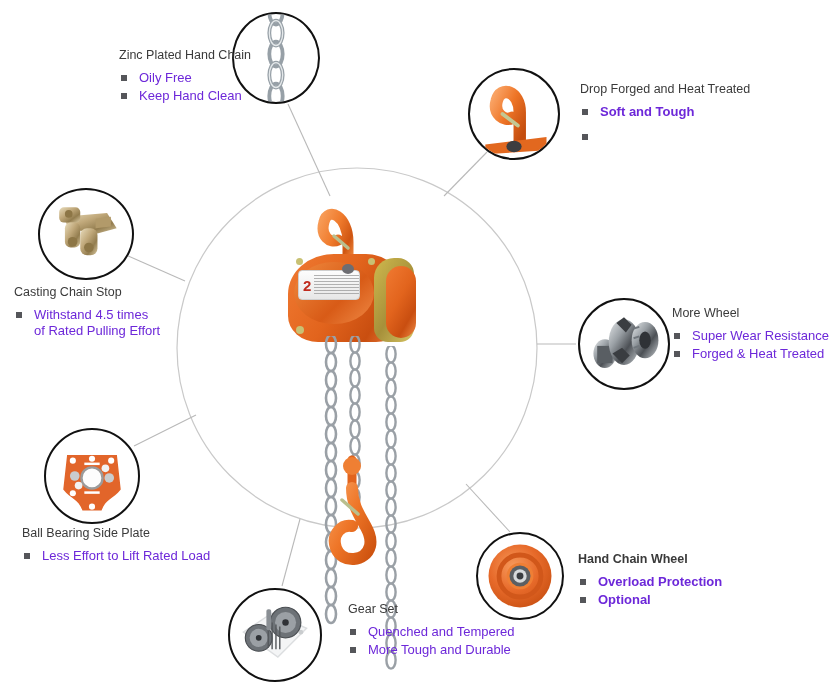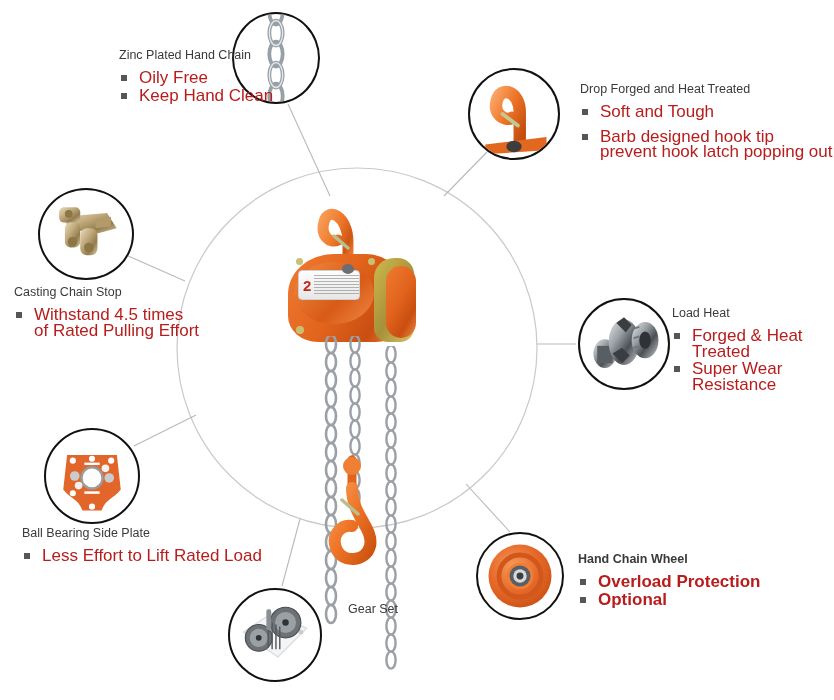--- a/index.html
+++ b/index.html
@@ -19,36 +19,36 @@
   .callout .title {
     font-size: 12.5px;
     color: #3a3a3a;
     line-height: 15px;
     white-space: nowrap;
     margin-bottom: 7px;
   }
   .callout ul { list-style: none; }
   .callout li {
     position: relative;
-    font-size: 17px;
-    color: #b91c1c;
+    font-size: 13px;
+    color: #6d28d9;
     line-height: 15.5px;
     padding-left: 20px;
     margin-bottom: 6px;
     white-space: pre-line;
   }
   .callout li:last-child { margin-bottom: 0; }
   .callout li .bullet {
     position: absolute;
     left: 2px; top: 5px;
     width: 6px; height: 6px;
     background: #55565a;
   }
   .callout.tight li { margin-bottom: 2px; }
-  .callout.wide li { margin-bottom: 9px; }
+  .callout.wide li { margin-bottom: 9px; font-weight: bold; }
 
   
   .bubble {
     position: absolute;
     border-radius: 50%;
     background: #ffffff;
     border: 2.2px solid #111111;
     overflow: hidden;
   }
   .bubble .inner { position:absolute; left:0; top:0; right:0; bottom:0; }
@@ -228,22 +228,21 @@
       <path d="M52 74 L52 44 C52 22 32 16 28 32 C24 46 36 54 44 50" fill="none" stroke="url(#hk)" stroke-width="13" stroke-linecap="round"></path>
       <path d="M34 46 L50 58" stroke="#c3c893" stroke-width="4" stroke-linecap="round"></path>
       <path d="M16 78 L80 70 L80 84 L16 88 Z" fill="#e2681f"></path>
       <ellipse cx="46" cy="80" rx="8" ry="6" fill="#3d3d40"></ellipse>
     </svg>
   </div>
   <div class="callout wide" style="left:580px; top:82px;">
     <div class="title">Drop Forged and Heat Treated</div>
     <ul>
       <li><span class="bullet"></span><span>Soft and Tough</span></li>
-      <li><span class="bullet"></span><span>Barb designed hook tip
-prevent hook latch popping out</span></li>
+      <li><span class="bullet"></span></li>
     </ul>
   </div>
 
   <div class="bubble" style="left:38px; top:188px; width:96px; height:92px;">
     <svg class="inner" viewBox="0 0 96 92">
       <defs>
         <linearGradient id="br" x1="0" y1="0" x2="1" y2="1">
           <stop offset="0%" stop-color="#e8dcbc"></stop>
           <stop offset="40%" stop-color="#c0a87a"></stop>
           <stop offset="70%" stop-color="#937d4f"></stop>
@@ -286,24 +285,24 @@
       <ellipse cx="68" cy="42" rx="14" ry="19" fill="url(#mt)"></ellipse>
       <ellipse cx="68" cy="42" rx="6" ry="9" fill="#2f3236"></ellipse>
       <g stroke="#70767c" stroke-width="2">
         <line x1="56" y1="30" x2="62" y2="28"></line>
         <line x1="56" y1="40" x2="62" y2="38"></line>
         <line x1="56" y1="50" x2="62" y2="48"></line>
       </g>
     </svg>
   </div>
   <div class="callout tight" style="left:672px; top:306px;">
-    <div class="title">Load Heat</div>
-    <ul>
+    <div class="title">More Wheel</div>
+    <ul>
+      <li><span class="bullet"></span><span>Super Wear Resistance</span></li>
       <li><span class="bullet"></span><span>Forged &amp; Heat Treated</span></li>
-      <li><span class="bullet"></span><span>Super Wear Resistance</span></li>
     </ul>
   </div>
 
   <div class="bubble" style="left:44px; top:428px; width:96px; height:96px;">
     <svg class="inner" viewBox="0 0 96 96">
       <path d="M22 26 L74 26 L78 62 C70 72 62 72 58 84 L38 84 C34 72 26 72 18 62 Z" fill="#e2652a"></path>
       <circle cx="48" cy="50" r="11" fill="#fdfdfd" stroke="#9b9b9b" stroke-width="2.5"></circle>
       <circle cx="30" cy="48" r="5" fill="#c9ccce"></circle>
       <circle cx="66" cy="50" r="5" fill="#c9ccce"></circle>
       <circle cx="34" cy="58" r="4" fill="#f2f2f2"></circle>
@@ -343,20 +342,24 @@
         <line x1="44" y1="34" x2="44" y2="62"></line>
         <line x1="48" y1="36" x2="48" y2="62"></line>
         <line x1="52" y1="38" x2="52" y2="62"></line>
         <line x1="40" y1="36" x2="40" y2="60"></line>
       </g>
       <rect x="38" y="20" width="5" height="22" rx="2" fill="#8a8f94"></rect>
     </svg>
   </div>
   <div class="callout tight" style="left:324px; top:602px;margin-left:24px;">
     <div class="title">Gear Set</div>
+    <ul>
+      <li><span class="bullet"></span><span>Quenched and Tempered</span></li>
+      <li><span class="bullet"></span><span>More Tough and Durable</span></li>
+    </ul>
   </div>
 
   <div class="bubble" style="left:476px; top:532px; width:88px; height:88px;">
     <svg class="inner" viewBox="0 0 88 88">
       <defs>
         <radialGradient id="hw" cx="40%" cy="35%" r="70%">
           <stop offset="0%" stop-color="#f79a5c"></stop>
           <stop offset="55%" stop-color="#e76a2a"></stop>
           <stop offset="100%" stop-color="#cb5214"></stop>
         </radialGradient>

